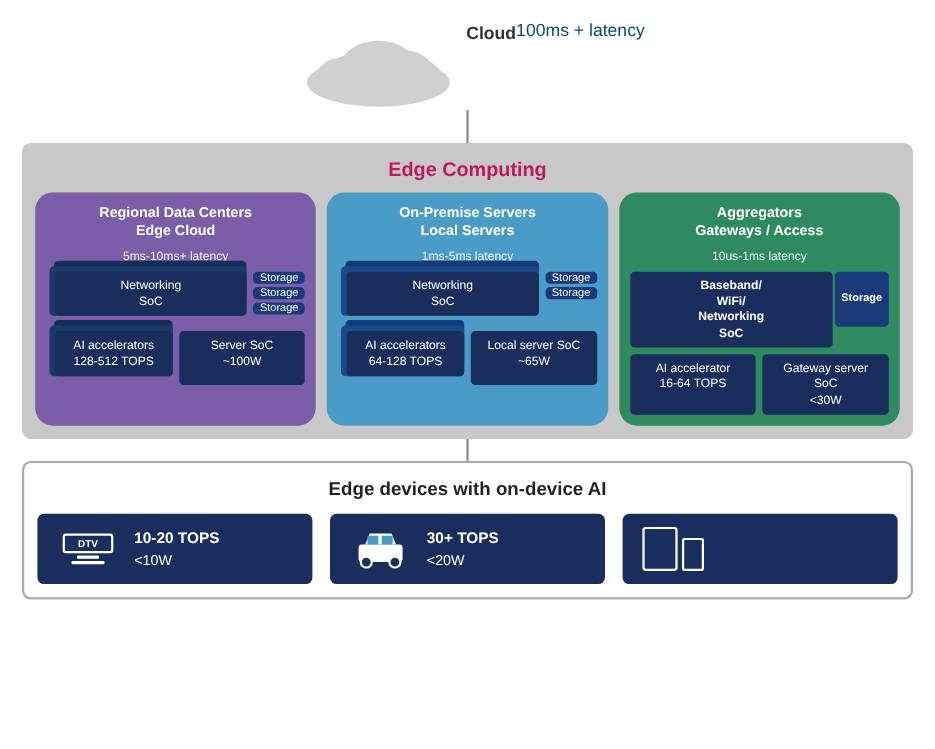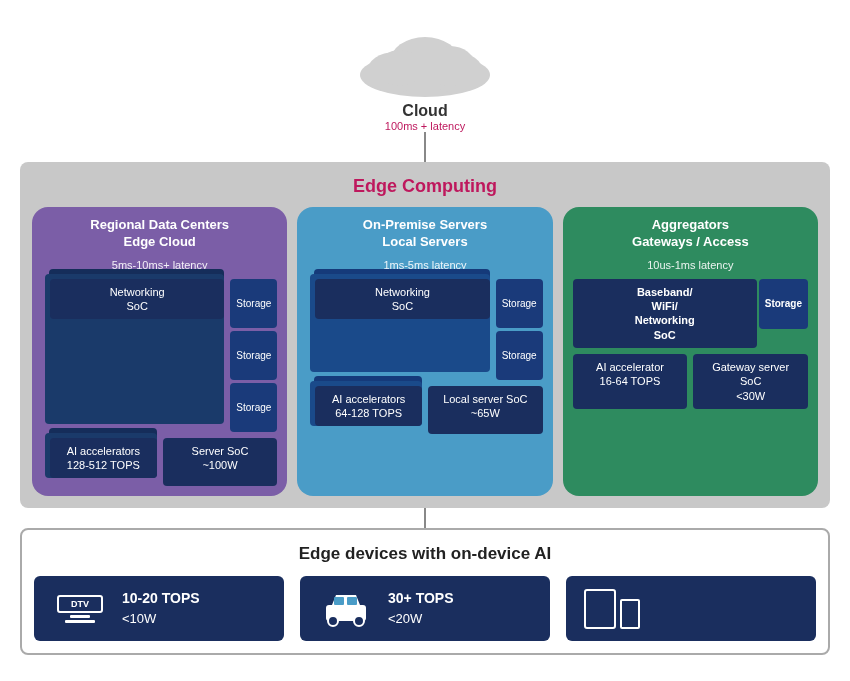--- a/index.html
+++ b/index.html
@@ -10,35 +10,35 @@
       min-height: 681px;
       display: flex;
       flex-direction: column;
       align-items: center;
       padding: 20px;
     }
 
     
     .cloud-section {
       display: flex;
-      flex-direction: column;
-      align-items: center;
+      flex-direction: row;
+      align-items: flex-start;
       margin-bottom: 0px;
     }
     .cloud-text {
       text-align: center;
       font-size: 16px;
       font-weight: bold;
       color: #333;
       margin-top: 2px;
     }
     .cloud-subtext {
       text-align: center;
-      font-size: 11px;
-      color: #be185d;
+      font-size: 16px;
+      color: #0c4a6e;
     }
 
     
     .connector {
       width: 2px;
       height: 30px;
       background: #888;
       margin: 0 auto;
     }
 
@@ -111,21 +111,21 @@
       display: flex;
       flex-direction: column;
       gap: 3px;
     }
 
     .storage-cylinder {
       background: #1a3a7a;
       border-radius: 4px;
       color: #fff;
       font-size: 10px;
-      padding: 19px 6px;
+      padding: 0 6px;
       text-align: center;
     }
 
     
     .purple-inner {
       display: flex;
       gap: 6px;
       margin-bottom: 6px;
     }
     .purple-bottom {

